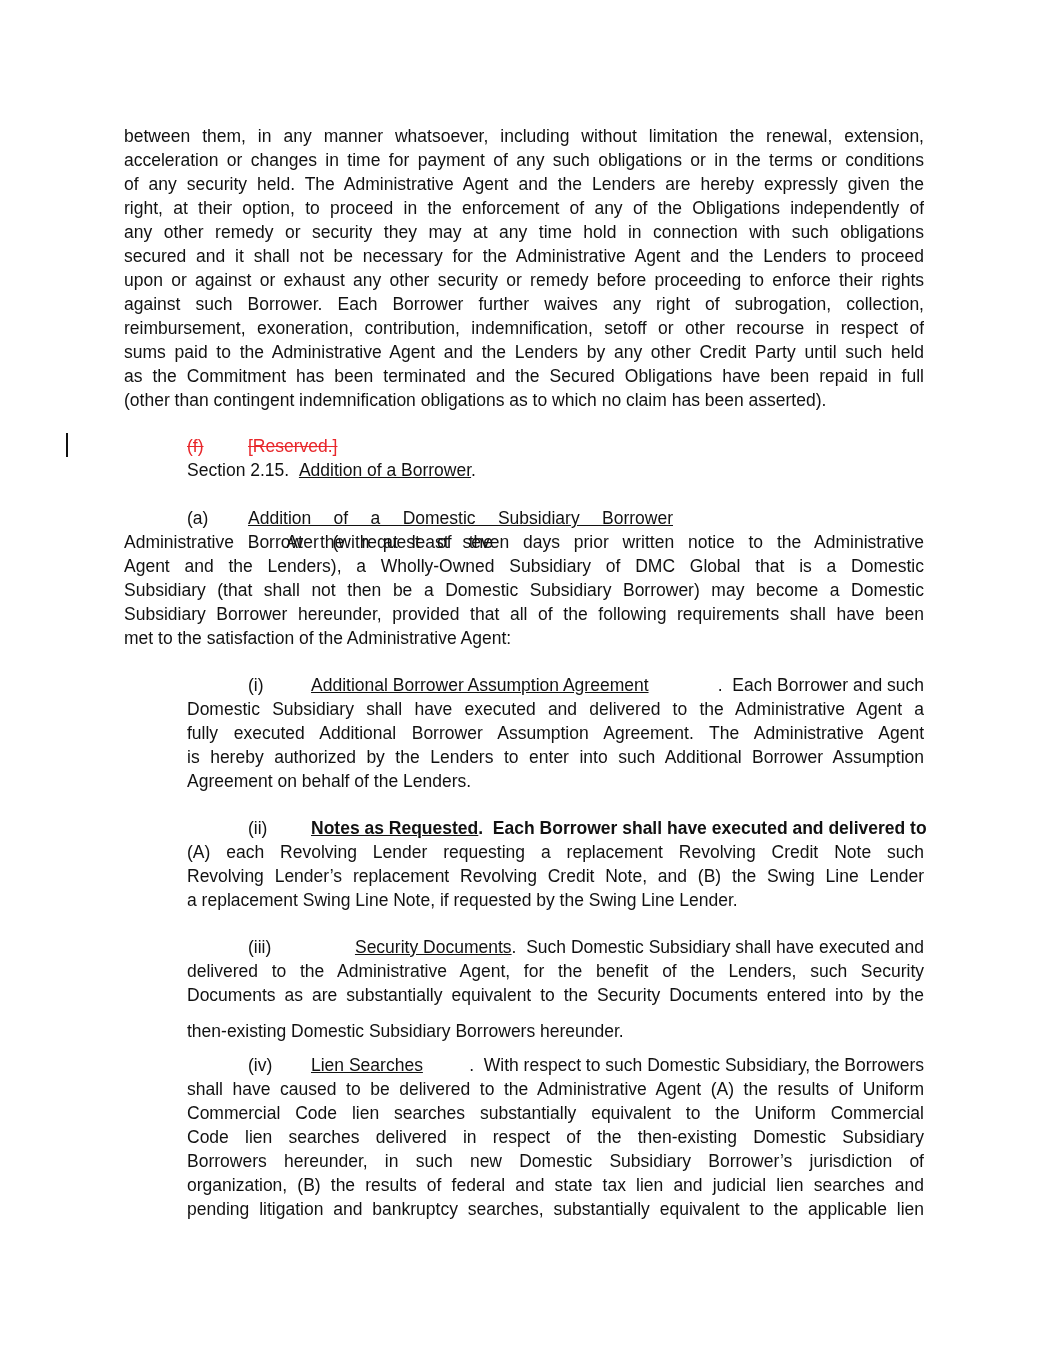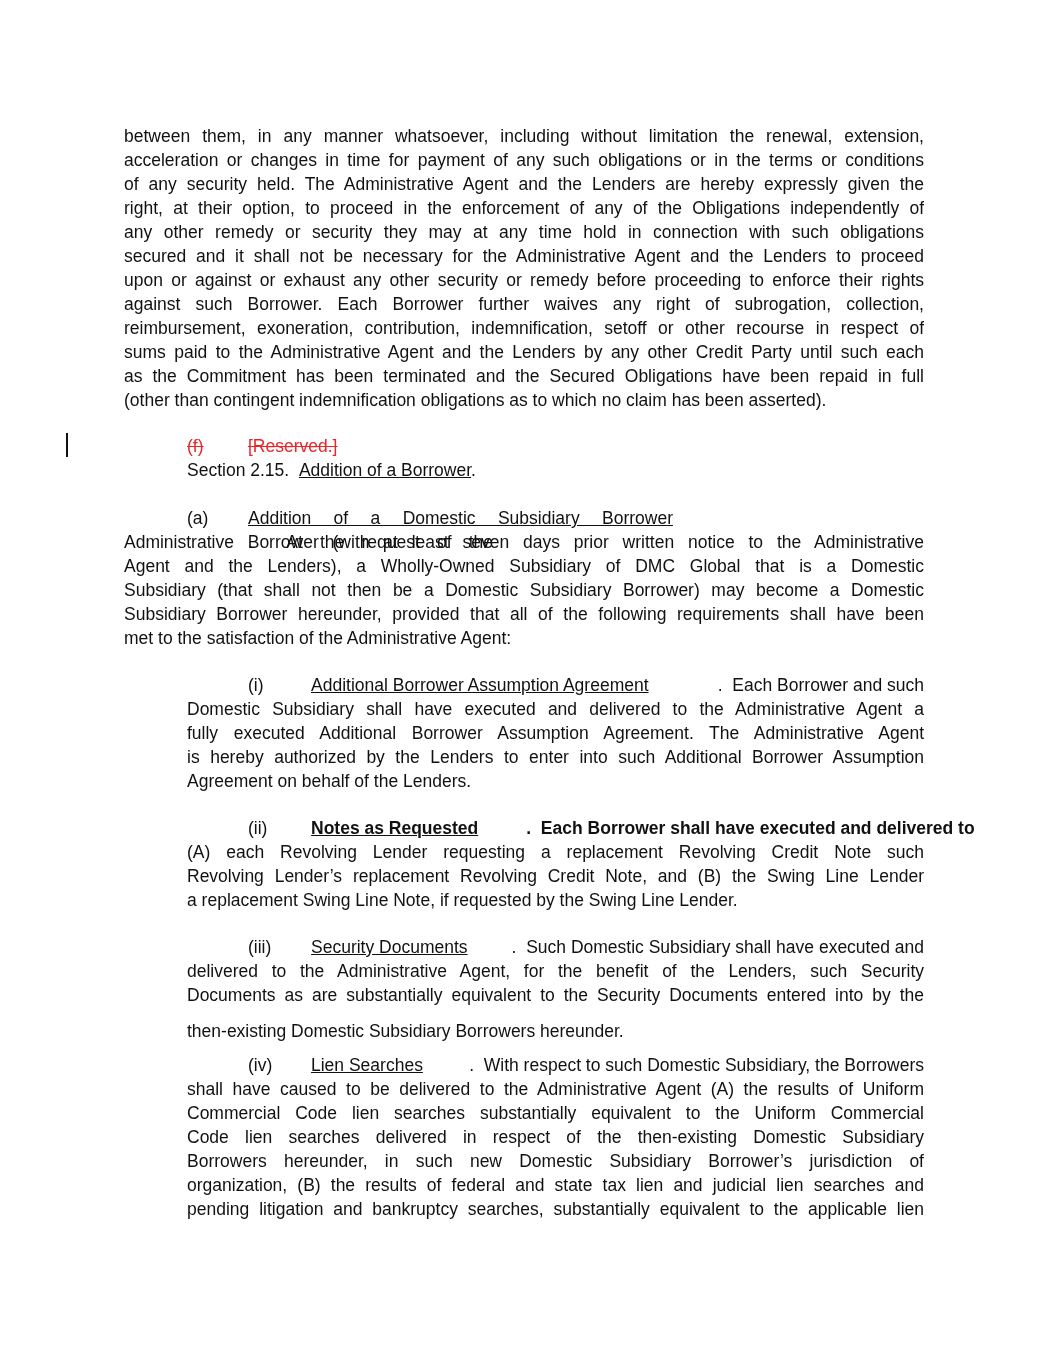--- a/index.html
+++ b/index.html
@@ -25,21 +25,21 @@
   <div>
     <div class="line j" style="left:124px;top:124px;width:800px;">between them, in any manner whatsoever, including without limitation the renewal, extension,</div>
     <div class="line j" style="left:124px;top:148px;width:800px;">acceleration or changes in time for payment of any such obligations or in the terms or conditions</div>
     <div class="line j" style="left:124px;top:172px;width:800px;">of any security held.  The Administrative Agent and the Lenders are hereby expressly given the</div>
     <div class="line j" style="left:124px;top:196px;width:800px;">right, at their option, to proceed in the enforcement of any of the Obligations independently of</div>
     <div class="line j" style="left:124px;top:220px;width:800px;">any other remedy or security they may at any time hold in connection with such obligations</div>
     <div class="line j" style="left:124px;top:244px;width:800px;">secured and it shall not be necessary for the Administrative Agent and the Lenders to proceed</div>
     <div class="line j" style="left:124px;top:268px;width:800px;">upon or against or exhaust any other security or remedy before proceeding to enforce their rights</div>
     <div class="line j" style="left:124px;top:292px;width:800px;">against such Borrower.  Each Borrower further waives any right of subrogation, collection,</div>
     <div class="line j" style="left:124px;top:316px;width:800px;">reimbursement, exoneration, contribution, indemnification, setoff or other recourse in respect of</div>
-    <div class="line j" style="left:124px;top:340px;width:800px;">sums paid to the Administrative Agent and the Lenders by any other Credit Party until such each</div>
+    <div class="line j" style="left:124px;top:340px;width:800px;">sums paid to the Administrative Agent and the Lenders by any other Credit Party until such held</div>
     <div class="line j" style="left:124px;top:364px;width:800px;">as the Commitment has been terminated and the Secured Obligations have been repaid in full</div>
     <div class="line" style="left:124px;top:388px;">(other than contingent indemnification obligations as to which no claim has been asserted).</div>
   </div>
 
   <div class="change-bar"></div>
   <div class="line" style="left:187px;top:434px;">
     <span class="del">(f)</span>
   </div>
   <div class="line" style="left:248px;top:434px;">
     <span class="del">[Reserved.]</span>
@@ -73,30 +73,30 @@
     <div class="line j" style="left:187px;top:697px;width:737px;">Domestic Subsidiary shall have executed and delivered to the Administrative Agent a</div>
     <div class="line j" style="left:187px;top:721px;width:737px;">fully executed Additional Borrower Assumption Agreement.  The Administrative Agent</div>
     <div class="line j" style="left:187px;top:745px;width:737px;">is hereby authorized by the Lenders to enter into such Additional Borrower Assumption</div>
     <div class="line" style="left:187px;top:769px;">Agreement on behalf of the Lenders.</div>
   </div>
 
   <div>
     <div class="line" style="left:248px;top:816px;">(ii)</div>
     <div class="line" style="left:311px;top:816px;width:613px;display:flex;justify-content:space-between;font-weight:bold;">
       <span class="u">Notes as Requested</span>
-      <span style="white-space:pre;margin-left:48px;">.  Each Borrower shall have executed and delivered to</span>
+      <span style="white-space:pre;">.  Each Borrower shall have executed and delivered to</span>
     </div>
     <div class="line j" style="left:187px;top:840px;width:737px;">(A) each Revolving Lender requesting a replacement Revolving Credit Note such</div>
     <div class="line j" style="left:187px;top:864px;width:737px;">Revolving Lender’s replacement Revolving Credit Note, and (B) the Swing Line Lender</div>
     <div class="line" style="left:187px;top:888px;">a replacement Swing Line Note, if requested by the Swing Line Lender.</div>
   </div>
 
   <div>
     <div class="line" style="left:248px;top:935px;">(iii)</div>
-    <div class="line" style="left:311px;top:935px;width:613px;display:flex;justify-content:space-between;">
+    <div class="line" style="left:311px;top:935px;width:613px;display:flex;justify-content:flex-end;">
       <span class="u">Security Documents</span>
       <span style="white-space:pre;">.  Such Domestic Subsidiary shall have executed and</span>
     </div>
     <div class="line j" style="left:187px;top:959px;width:737px;">delivered to the Administrative Agent, for the benefit of the Lenders, such Security</div>
     <div class="line j" style="left:187px;top:983px;width:737px;">Documents as are substantially equivalent to the Security Documents entered into by the</div>
     <div class="line" style="left:187px;top:1007px;margin-top:12px;">then-existing Domestic Subsidiary Borrowers hereunder.</div>
   </div>
 
   <div>
     <div class="line" style="left:248px;top:1053px;">(iv)</div>

